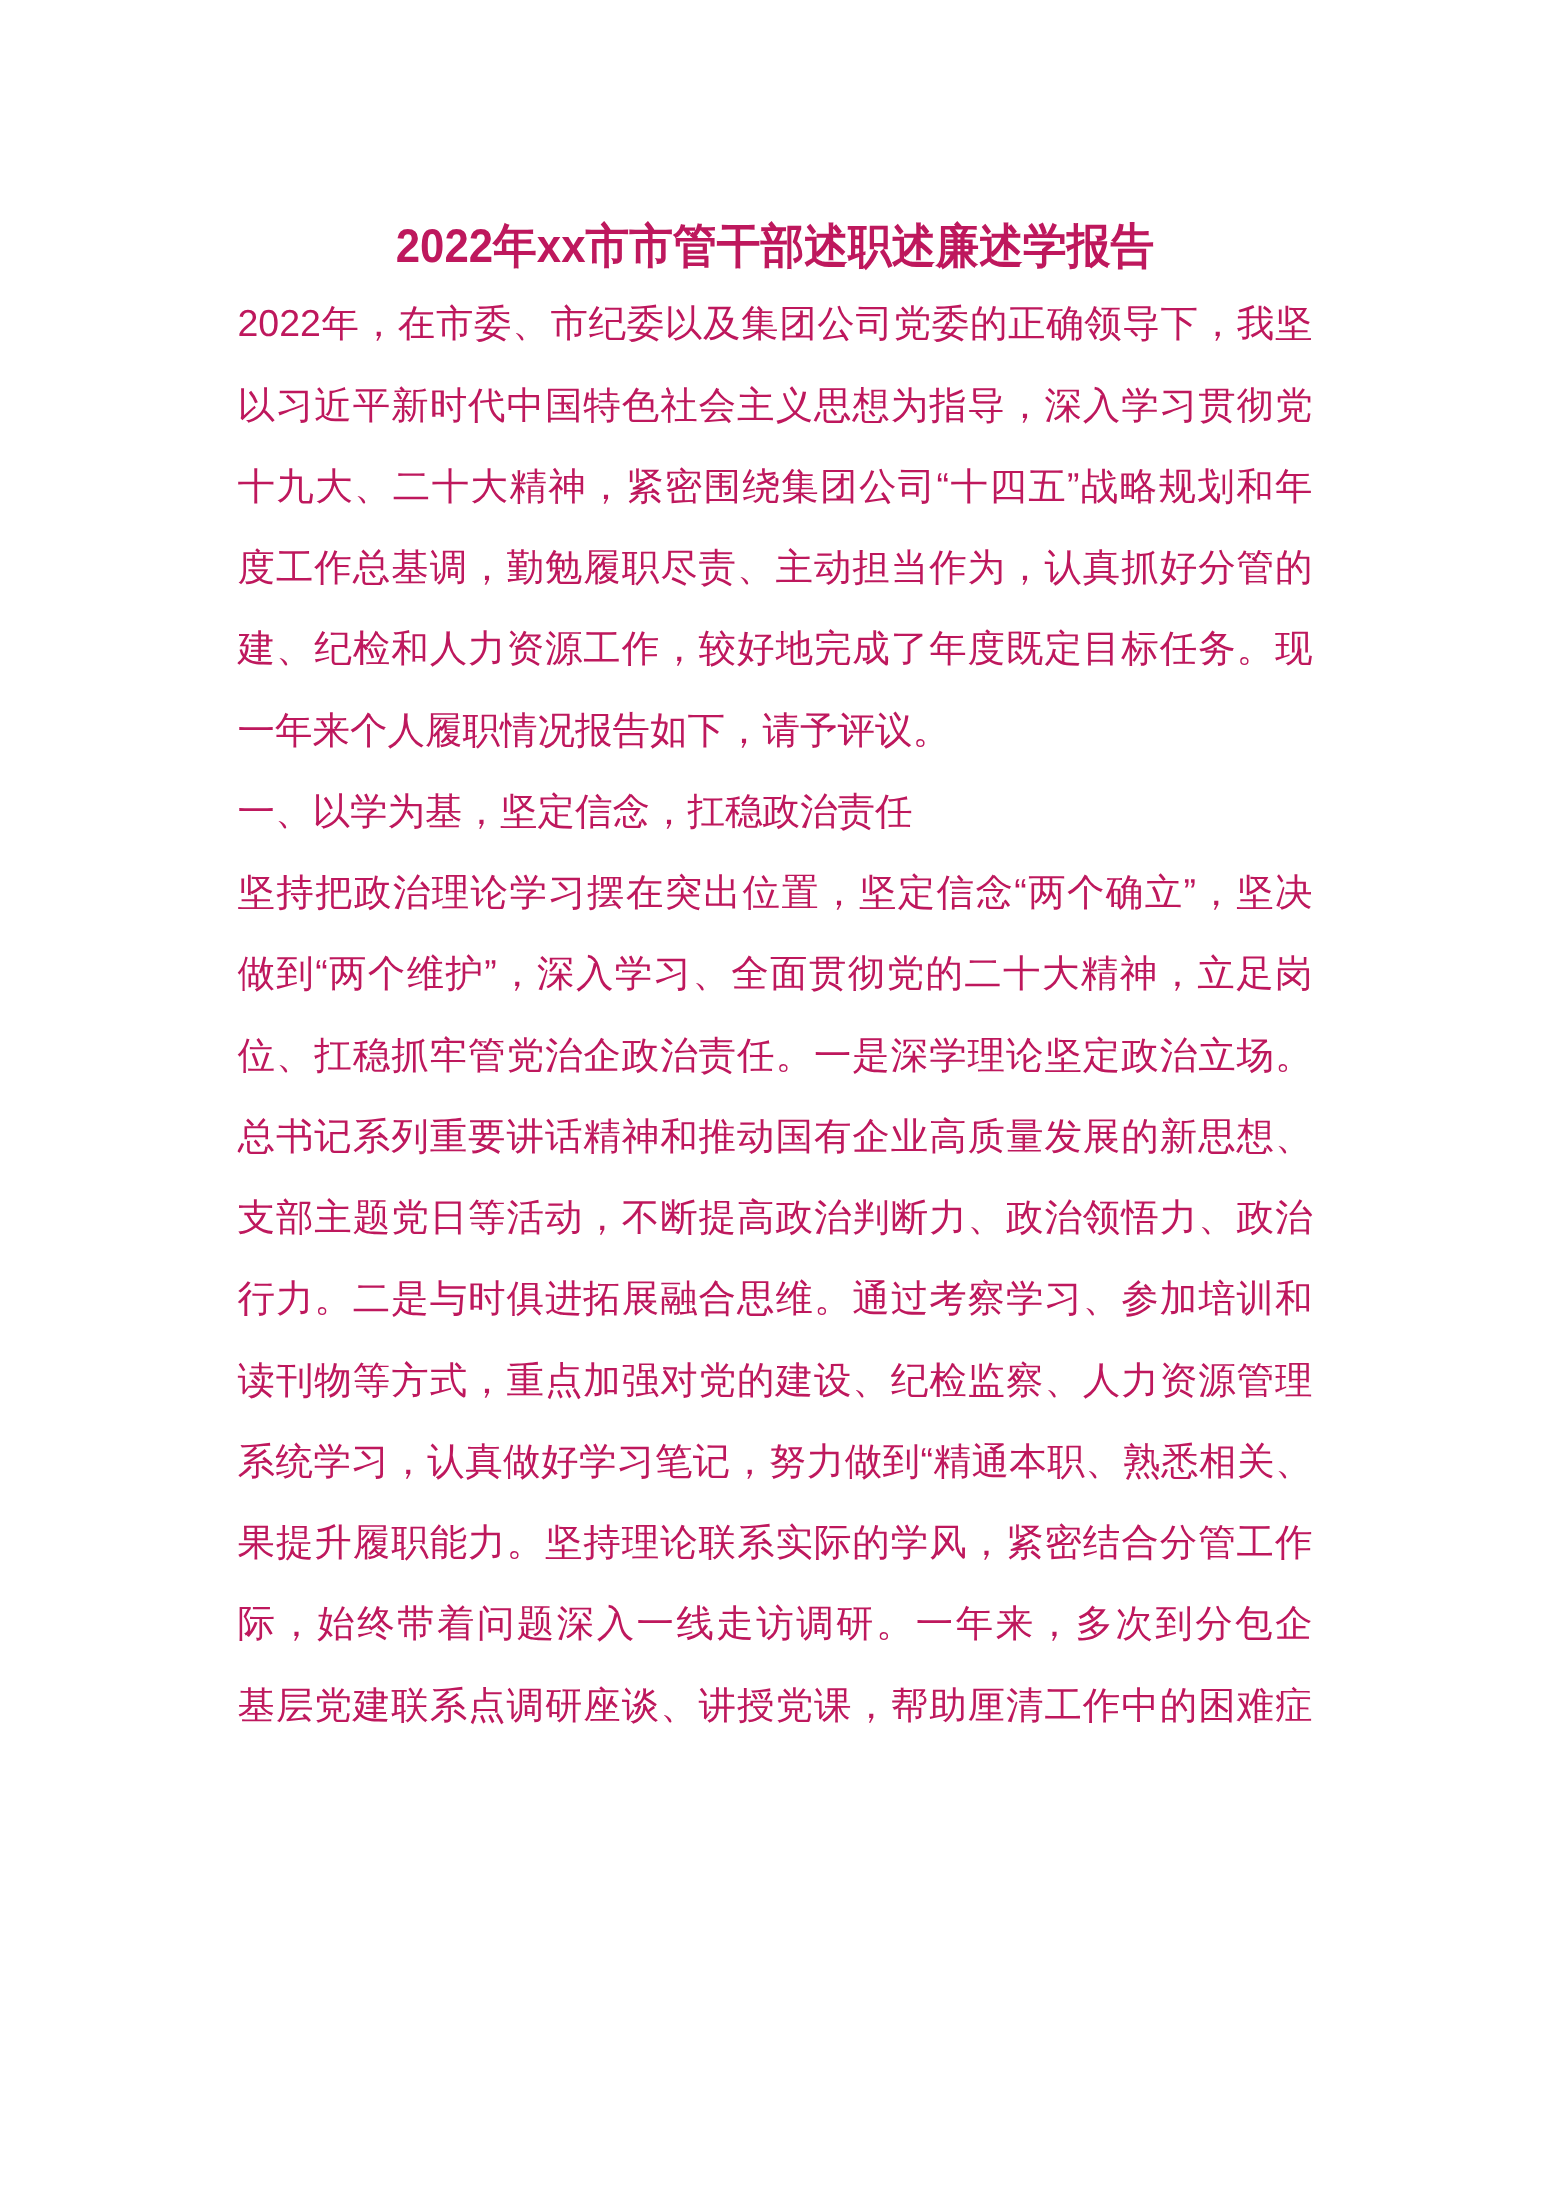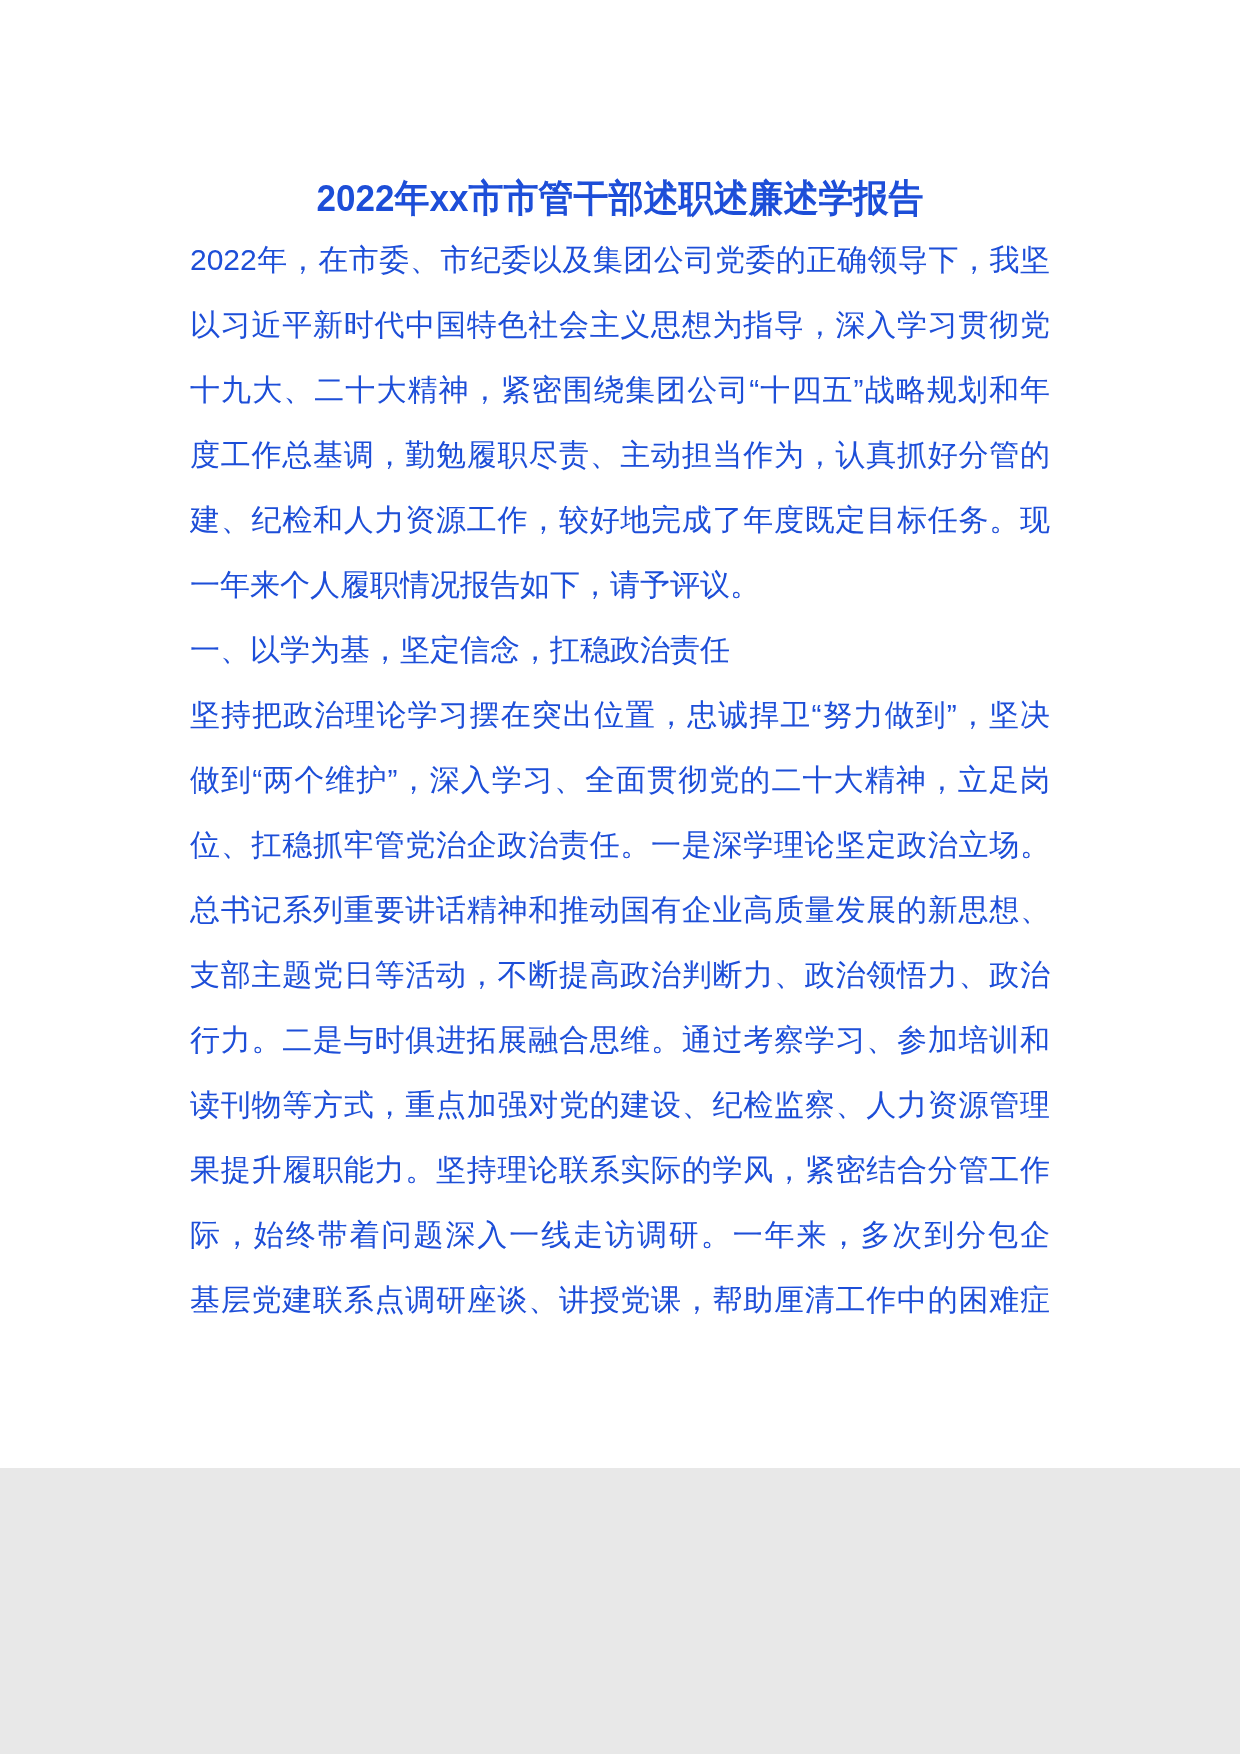--- a/index.html
+++ b/index.html
@@ -3,24 +3,24 @@
 <meta charset="utf-8">
 <style>
   html, body {
     margin: 0;
     padding: 0;
     background: #e8e8e8;
   }
   .page {
     position: relative;
     width: 1240px;
-    height: 1468px;
+    height: 1754px;
     margin: 0 auto;
     background: #ffffff;
-    color: #1d4ed8;
+    color: #be185d;
     font-family: "Liberation Sans", sans-serif;
     overflow: hidden;
   }
   .content {
     position: absolute;
     left: 190px;
     top: 163px;
     width: 860px;
   }
   .doc-title {
@@ -63,26 +63,27 @@
           <div class="line">以习近平新时代中国特色社会主义思想为指导，深入学习贯彻党的</div>
           <div class="line">十九大、二十大精神，紧密围绕集团公司“十四五”战略规划和年</div>
           <div class="line">度工作总基调，勤勉履职尽责、主动担当作为，认真抓好分管的党</div>
           <div class="line">建、纪检和人力资源工作，较好地完成了年度既定目标任务。现将</div>
           <div class="line last">一年来个人履职情况报告如下，请予评议。</div>
         </div>
         <div class="para heading">
           <div class="line last">一、以学为基，坚定信念，扛稳政治责任</div>
         </div>
         <div class="para body">
-          <div class="line">坚持把政治理论学习摆在突出位置，忠诚捍卫“努力做到”，坚决</div>
+          <div class="line">坚持把政治理论学习摆在突出位置，坚定信念“两个确立”，坚决</div>
           <div class="line">做到“两个维护”，深入学习、全面贯彻党的二十大精神，立足岗</div>
           <div class="line">位、扛稳抓牢管党治企政治责任。一是深学理论坚定政治立场。始</div>
           <div class="line">总书记系列重要讲话精神和推动国有企业高质量发展的新思想、新</div>
           <div class="line">支部主题党日等活动，不断提高政治判断力、政治领悟力、政治执</div>
           <div class="line">行力。二是与时俱进拓展融合思维。通过考察学习、参加培训和阅</div>
           <div class="line">读刊物等方式，重点加强对党的建设、纪检监察、人力资源管理的</div>
+          <div class="line">系统学习，认真做好学习笔记，努力做到“精通本职、熟悉相关、</div>
           <div class="line">果提升履职能力。坚持理论联系实际的学风，紧密结合分管工作实</div>
           <div class="line">际，始终带着问题深入一线走访调研。一年来，多次到分包企业、</div>
           <div class="line last">基层党建联系点调研座谈、讲授党课，帮助厘清工作中的困难症结，</div>
         </div>
       </div>
   </div>
 </div>
 
 </body></html>

